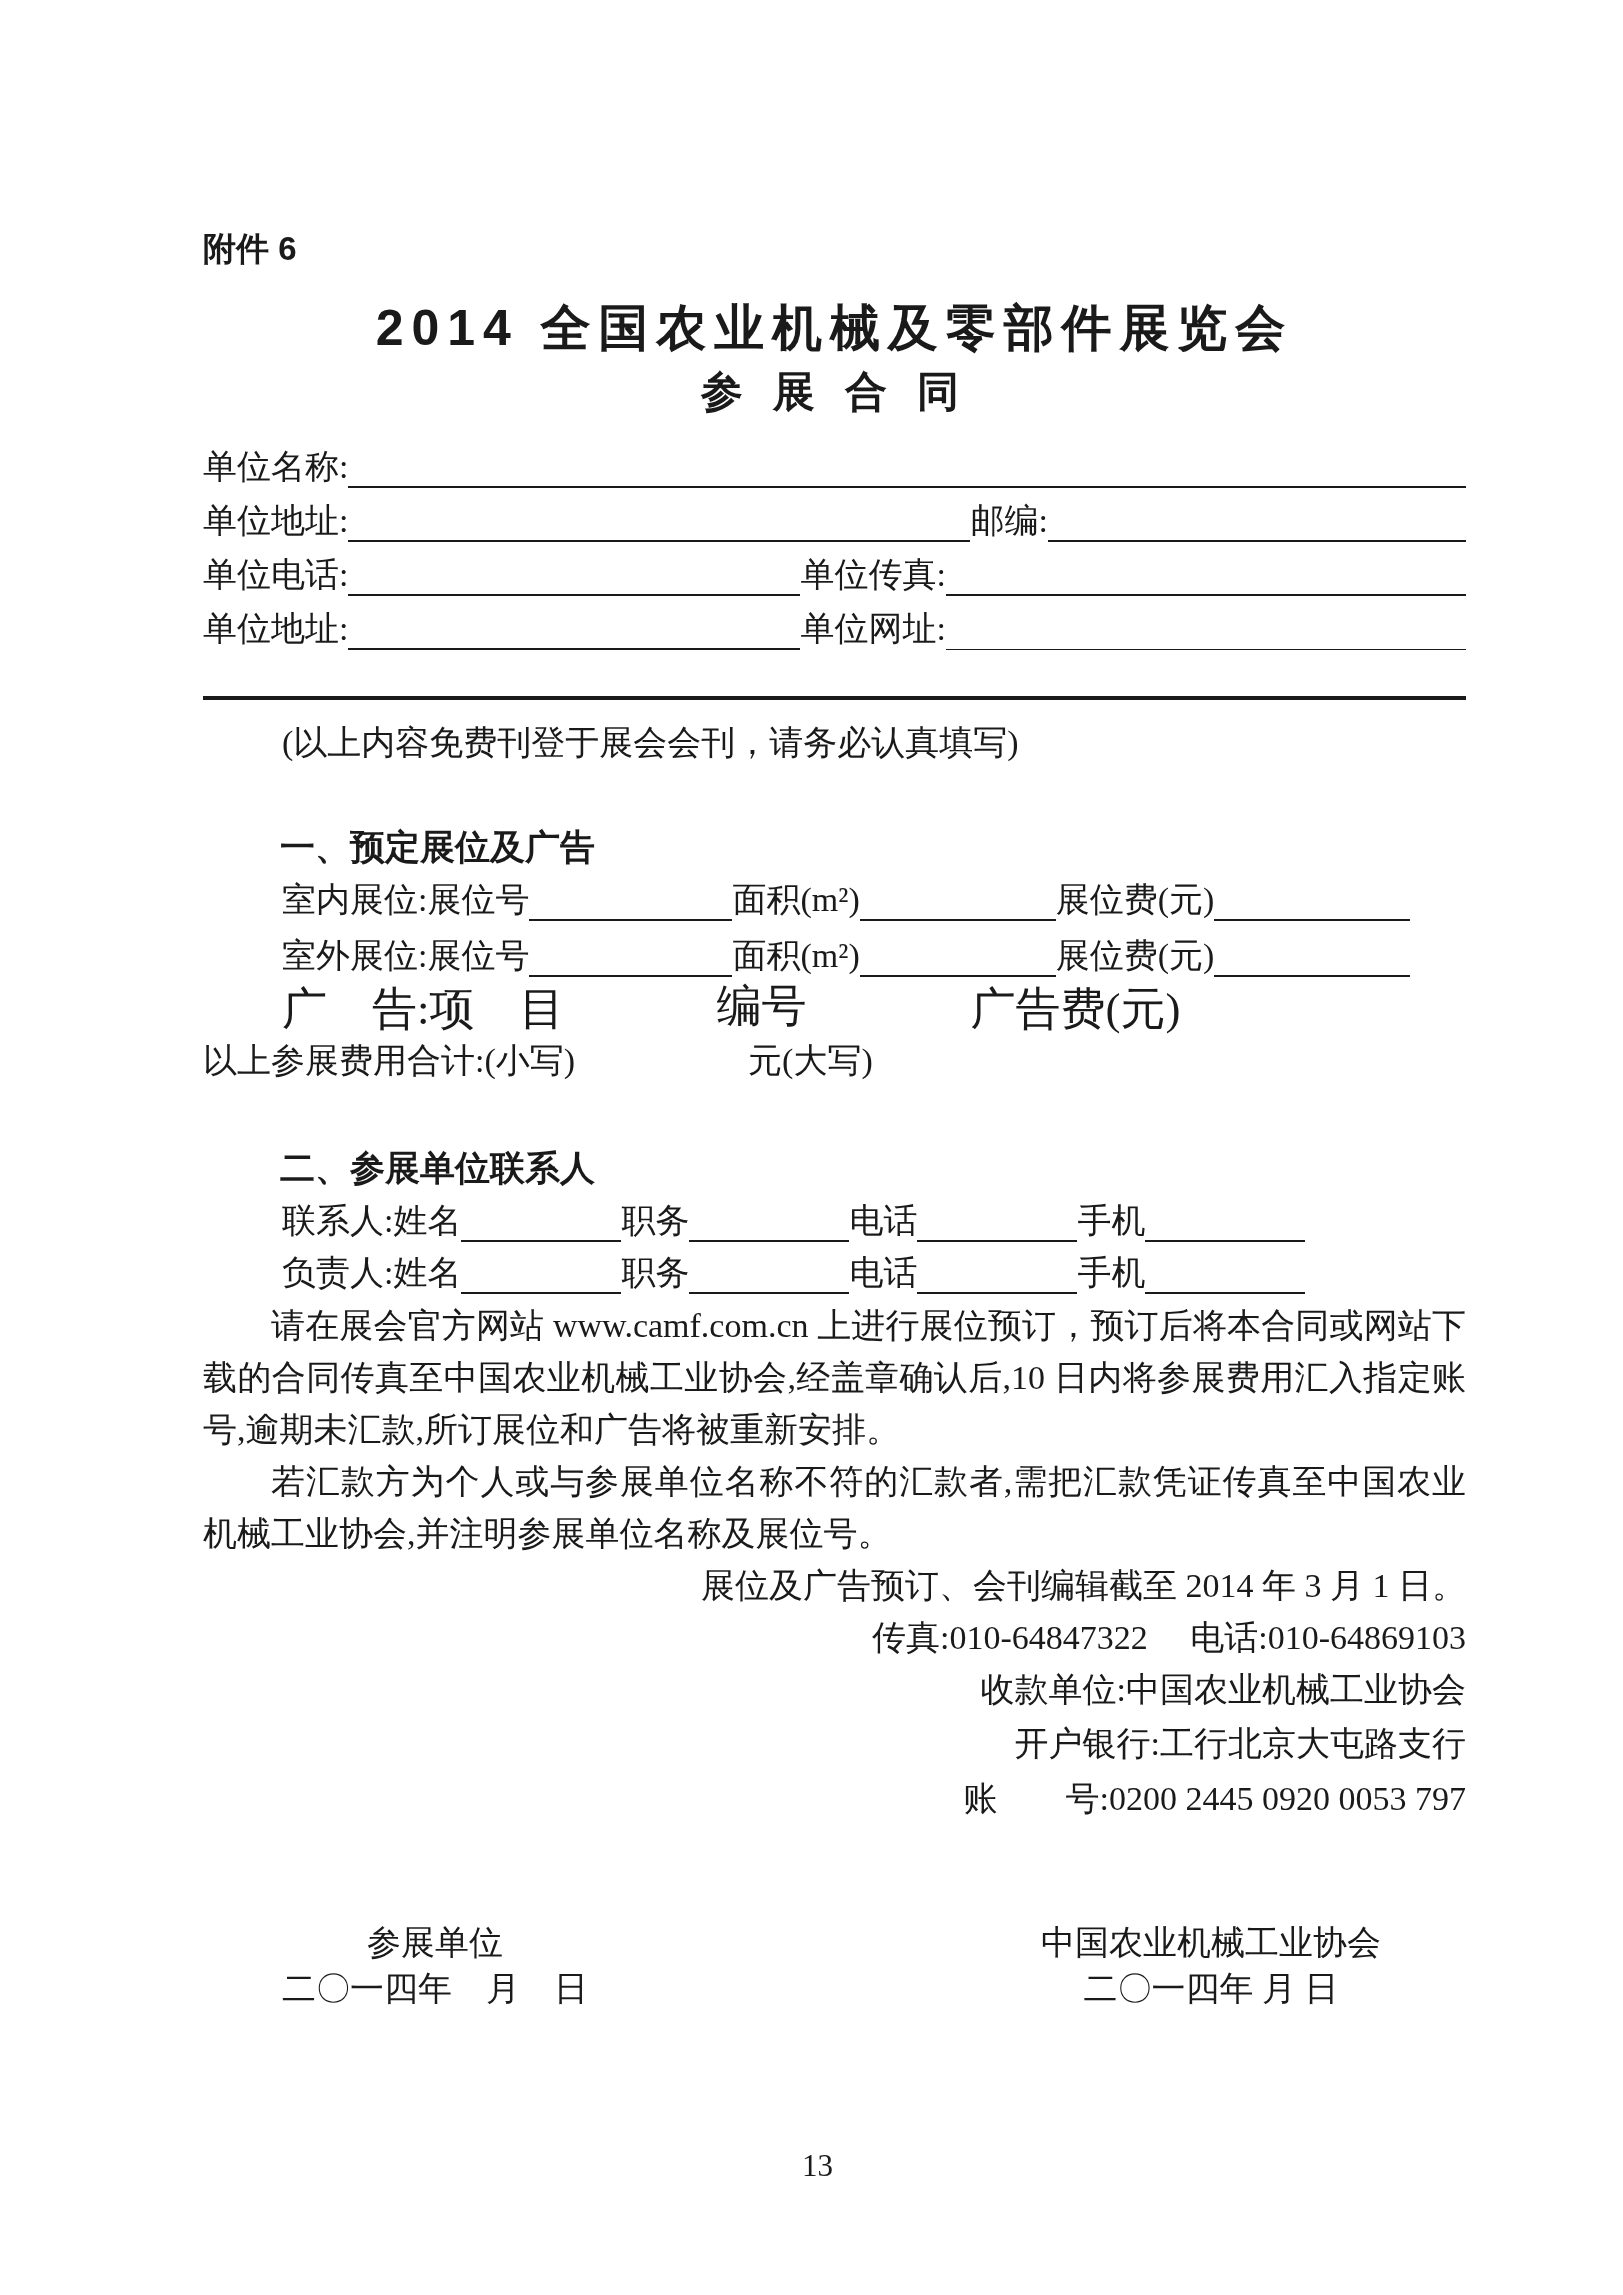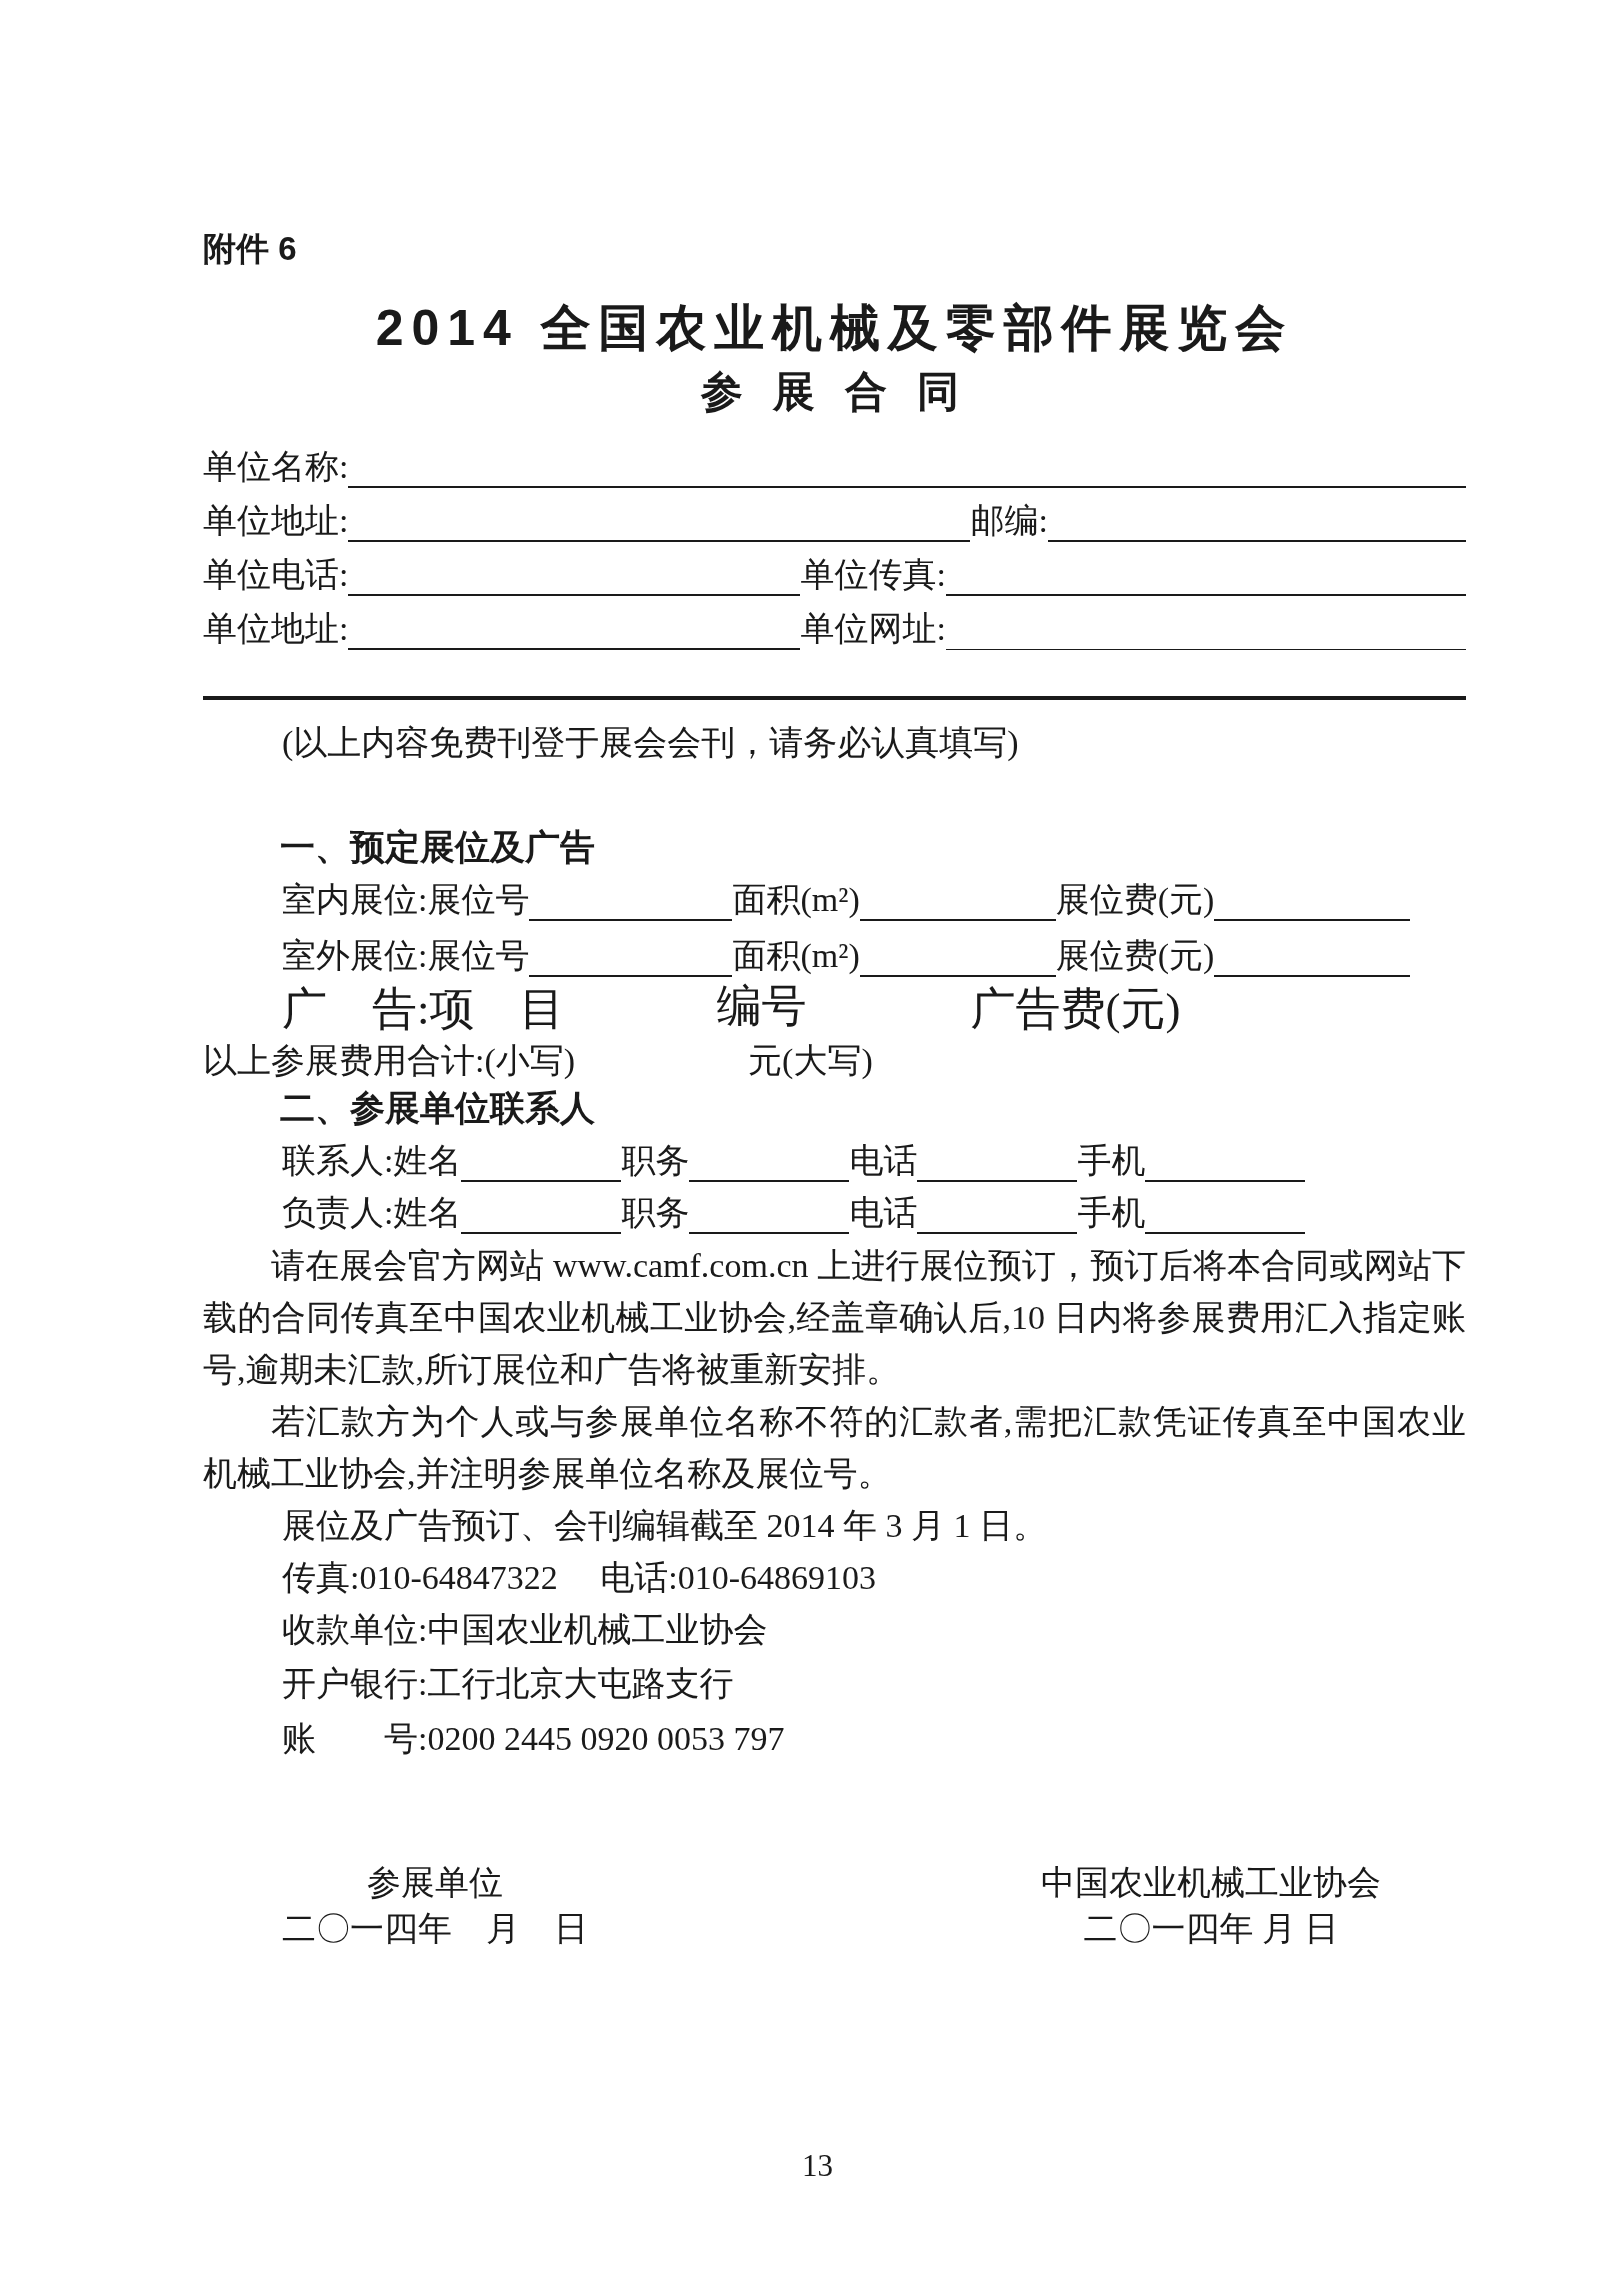--- a/index.html
+++ b/index.html
@@ -45,38 +45,38 @@
   .thick-rule{margin-top:46px;border-top:4.6px solid #1a1a1a;height:0;}
 
   .caption{margin-top:16.4px;margin-left:79px;font-size:34px;line-height:51px;}
 
   .sec-heading{
     margin-left:77px;
     font-family:"Liberation Sans","DejaVu Sans",sans-serif;
     font-weight:bold;font-size:35px;line-height:46px;
   }
   .gap1{margin-top:56px;}
-  .gap2{}
+  .gap2{margin-top:60px;}
 
   .indent{margin-left:79px;}
   .booth{height:51px;}
   .booth2{height:56px;}
   .contact1{height:51px;text-align:center;}
   .contact2{height:52px;}
 
   .ad-row{margin-left:79px;margin-top:7.9px;font-size:45px;line-height:49px;display:flex;}
   .ad-row .sp1{margin-left:152px;font-family:Liberation Mono, monospace;}
   .ad-row .sp2{margin-left:164px;}
   .total-row{margin-top:2px;font-size:34px;line-height:49px;display:flex;}
   .total-row .sp{margin-left:173px;}
 
   .paras{margin-top:6.5px;}
   .para{margin:0;font-size:34px;line-height:52px;}
   .just{text-align:justify;text-indent:68px;}
-  .ind{margin-left:79px;white-space:pre;}
+  .ind{margin-left:46px;white-space:pre;text-align:right;}
   .mt3{margin-top:2px;}
   .mt4{margin-top:2.6px;}
 
   .sigs{display:flex;justify-content:space-between;margin:95px 85px 0 79px;font-size:34px;}
   .sig{display:flex;flex-direction:column;align-items:center;}
   .sig div{line-height:46px;white-space:pre;}
 
   .pageno{
     position:absolute;left:0;right:8px;top:2146px;
     text-align:center;font-size:31px;line-height:39px;

